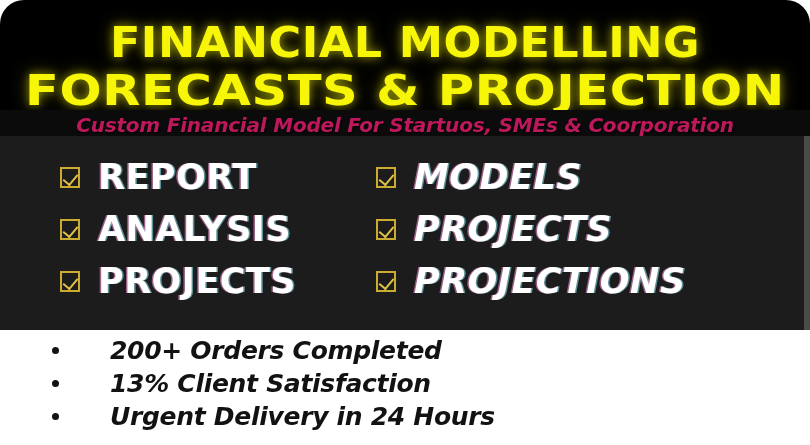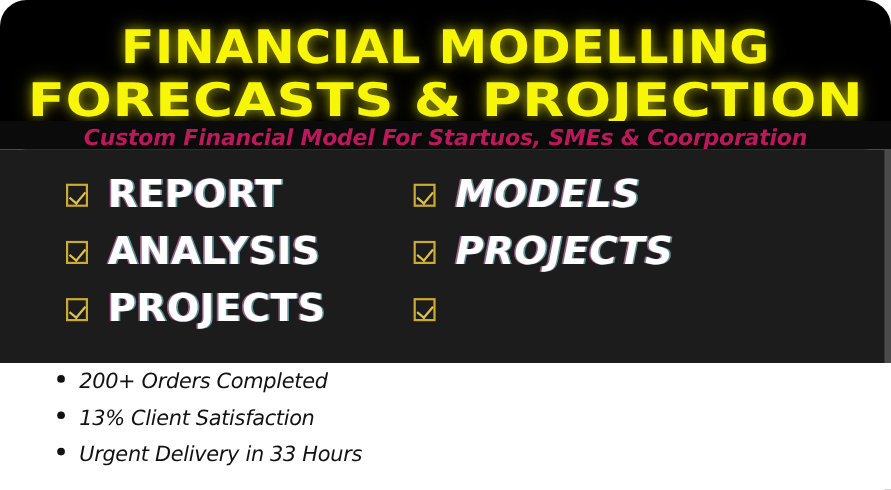--- a/index.html
+++ b/index.html
@@ -164,25 +164,26 @@
     background: #121212;
     flex: 0 0 auto;
     margin-right: 13px;
     position: relative;
     top: -5px;
   }
   .benefit-label {
     color: #121212;
     font-family: "DejaVu Sans", sans-serif;
     font-style: italic;
-    font-weight: normal;
-    font-size: 19px;
+    font-weight: bold;
+    font-size: 25px;
     line-height: 1;
     letter-spacing: -0.3px;
     white-space: nowrap;
+    margin-left: 38px;
   }
 
   
   .edge-strip {
     position: absolute;
     right: 0; top: 0;
     width: 6px;
     height: 330px;
     background: #4a4a4a;
   }
@@ -221,39 +222,40 @@
       <div class="feature-row r0">
         <span class="checkbox"></span>
         <span class="feature-label">MODELS</span>
       </div>
       <div class="feature-row r1">
         <span class="checkbox"></span>
         <span class="feature-label">PROJECTS</span>
       </div>
       <div class="feature-row r2">
         <span class="checkbox"></span>
+        <span class="feature-label">PROJECTIONS</span>
       </div>
     </div>
 
     <div class="edge-strip"></div>
   </div>
 
   <div class="benefits">
 
     <div class="benefit-col col-left">
       <div class="benefit-row">
         <span class="bullet"></span>
         <span class="benefit-label">200+ Orders Completed</span>
       </div>
       <div class="benefit-row">
         <span class="bullet"></span>
         <span class="benefit-label">13% Client Satisfaction</span>
       </div>
       <div class="benefit-row">
         <span class="bullet"></span>
-        <span class="benefit-label">Urgent Delivery in 33 Hours</span>
+        <span class="benefit-label">Urgent Delivery in 24 Hours</span>
       </div>
     </div>
 
 
   </div>
 
 </div>
 
 </body></html>

